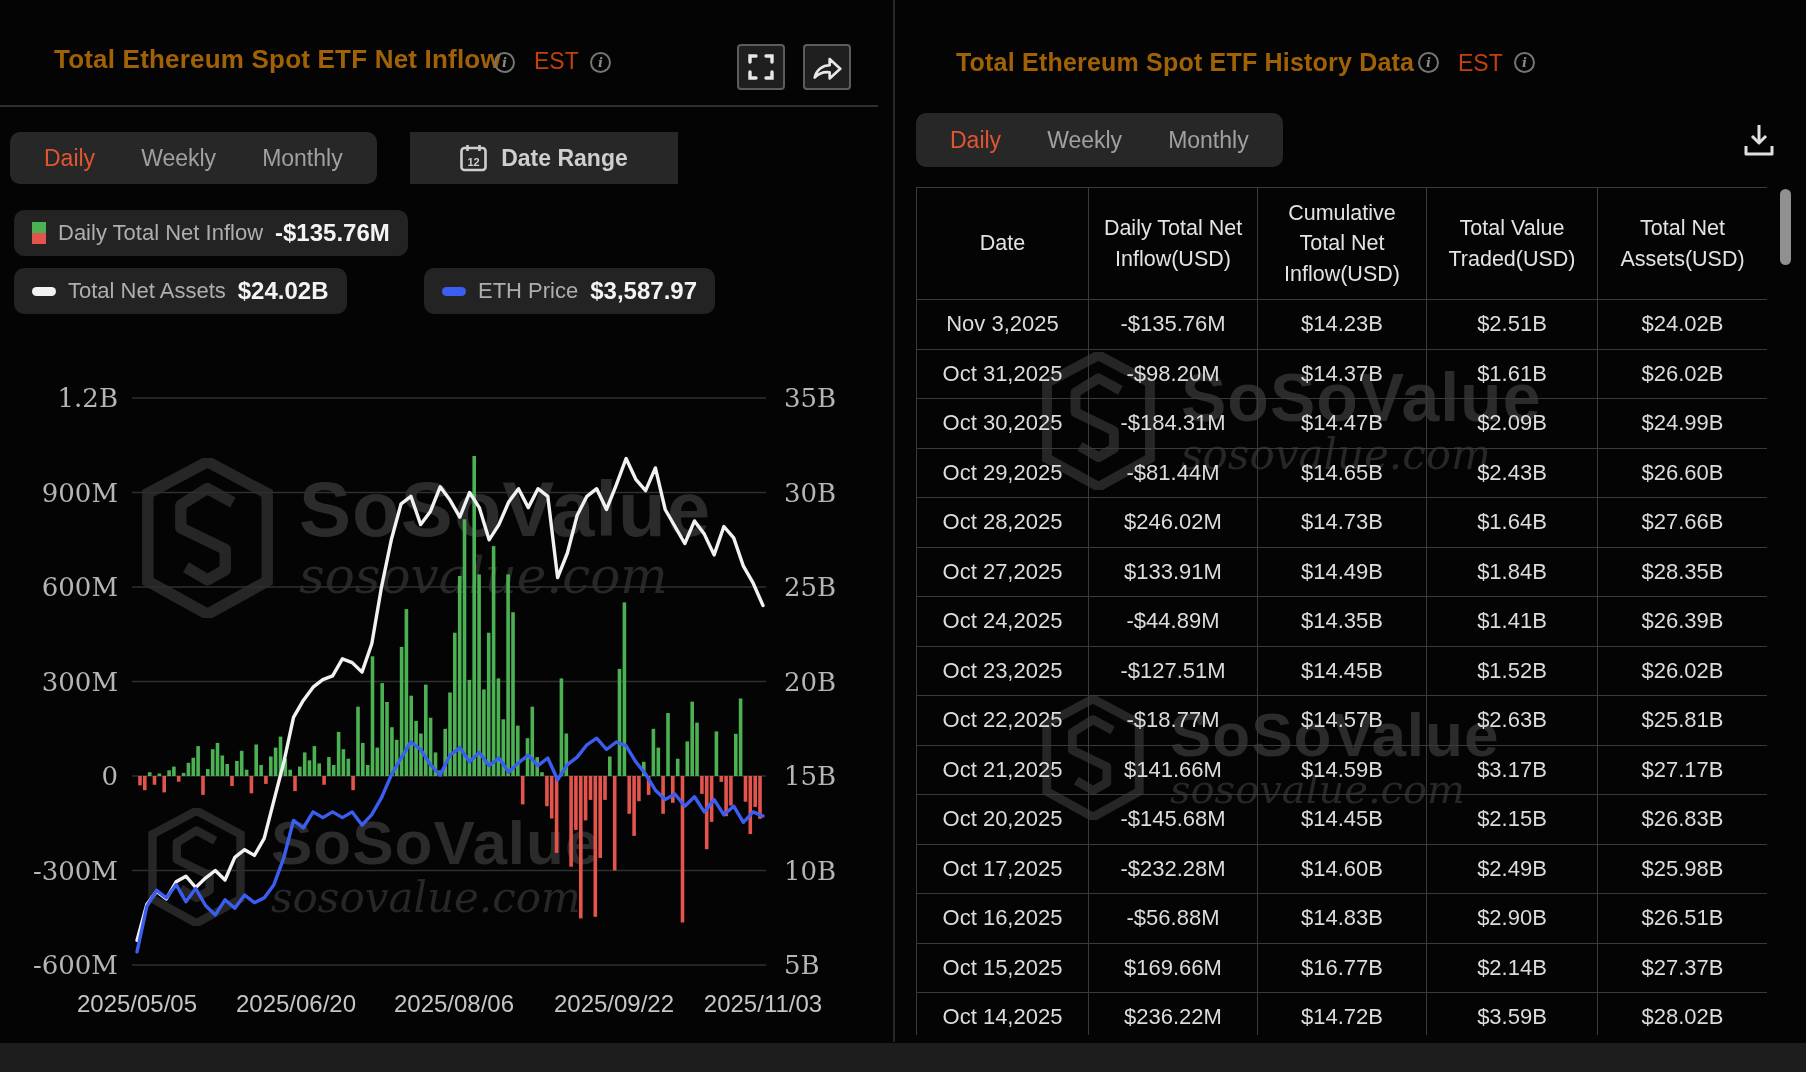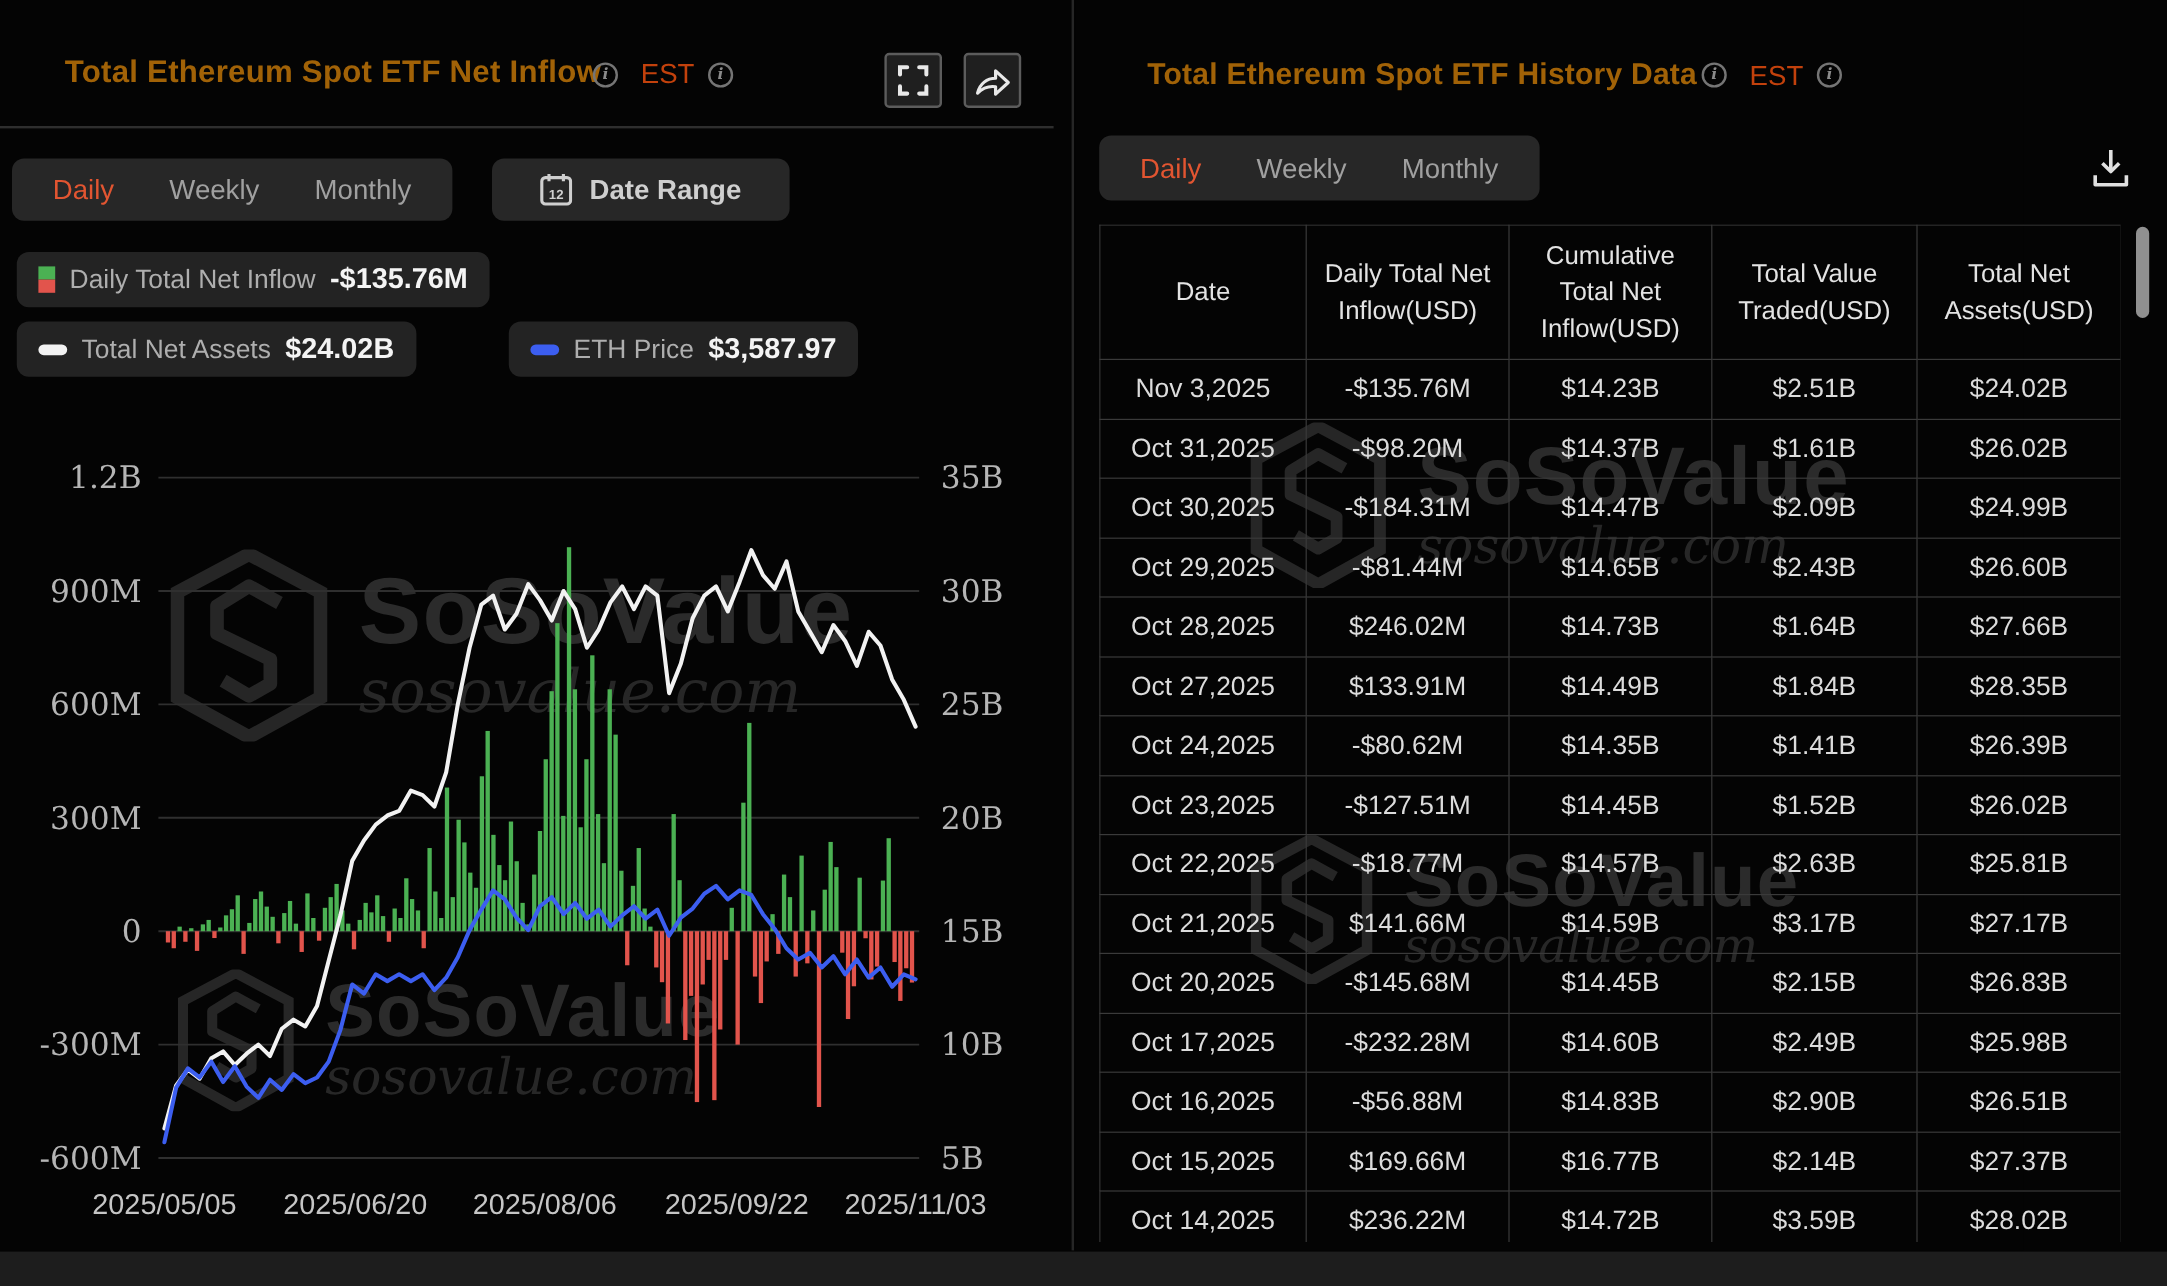--- a/index.html
+++ b/index.html
@@ -19,21 +19,21 @@
   .icon-btn { display:flex; align-items:center; justify-content:center; width:48px; height:46px;
               background:#1f1f1f; border:2px solid #5c5c5c; border-radius:4px; cursor:pointer; }
   .hrule { height:2px; background:#2e2e2e; }
 
   .tabs-box { display:flex; align-items:center; background:#272727; border-radius:10px;
               padding:0 34px; gap:46px; height:52px; }
   .tab { font-size:23px; color:#a0a0a0; cursor:pointer; white-space:nowrap; }
   .tab.active { color:#e25531; }
 
   .daterange { display:flex; align-items:center; justify-content:center; gap:14px; background:#272727;
-               border-radius:10px; height:52px; width:248px; cursor:pointer; }
+               border-radius:0; height:52px; width:268px; cursor:pointer; }
   .daterange span { font-size:23px; font-weight:700; color:#cfcfcf; }
 
   .legend-pill { display:inline-flex; align-items:center; gap:12px; background:#232323;
                  border-radius:10px; height:46px; padding:0 18px; cursor:pointer; }
   .legend-label { font-size:22px; color:#aeaeae; white-space:nowrap; }
   .legend-value { font-size:24px; font-weight:700; color:#f4f4f4; white-space:nowrap; }
   .sw-stack { display:flex; flex-direction:column; width:14px; }
   .sw-stack i { height:11px; }
   .sw-dash { width:24px; height:9px; border-radius:5px; }
 
@@ -405,21 +405,21 @@
           </tr>
           <tr>
             <td>Oct 27,2025</td>
             <td class="pos">$133.91M</td>
             <td>$14.49B</td>
             <td>$1.84B</td>
             <td>$28.35B</td>
           </tr>
           <tr>
             <td>Oct 24,2025</td>
-            <td class="neg">-$80.62M</td>
+            <td class="neg">-$44.89M</td>
             <td>$14.35B</td>
             <td>$1.41B</td>
             <td>$26.39B</td>
           </tr>
           <tr>
             <td>Oct 23,2025</td>
             <td class="neg">-$127.51M</td>
             <td>$14.45B</td>
             <td>$1.52B</td>
             <td>$26.02B</td>

